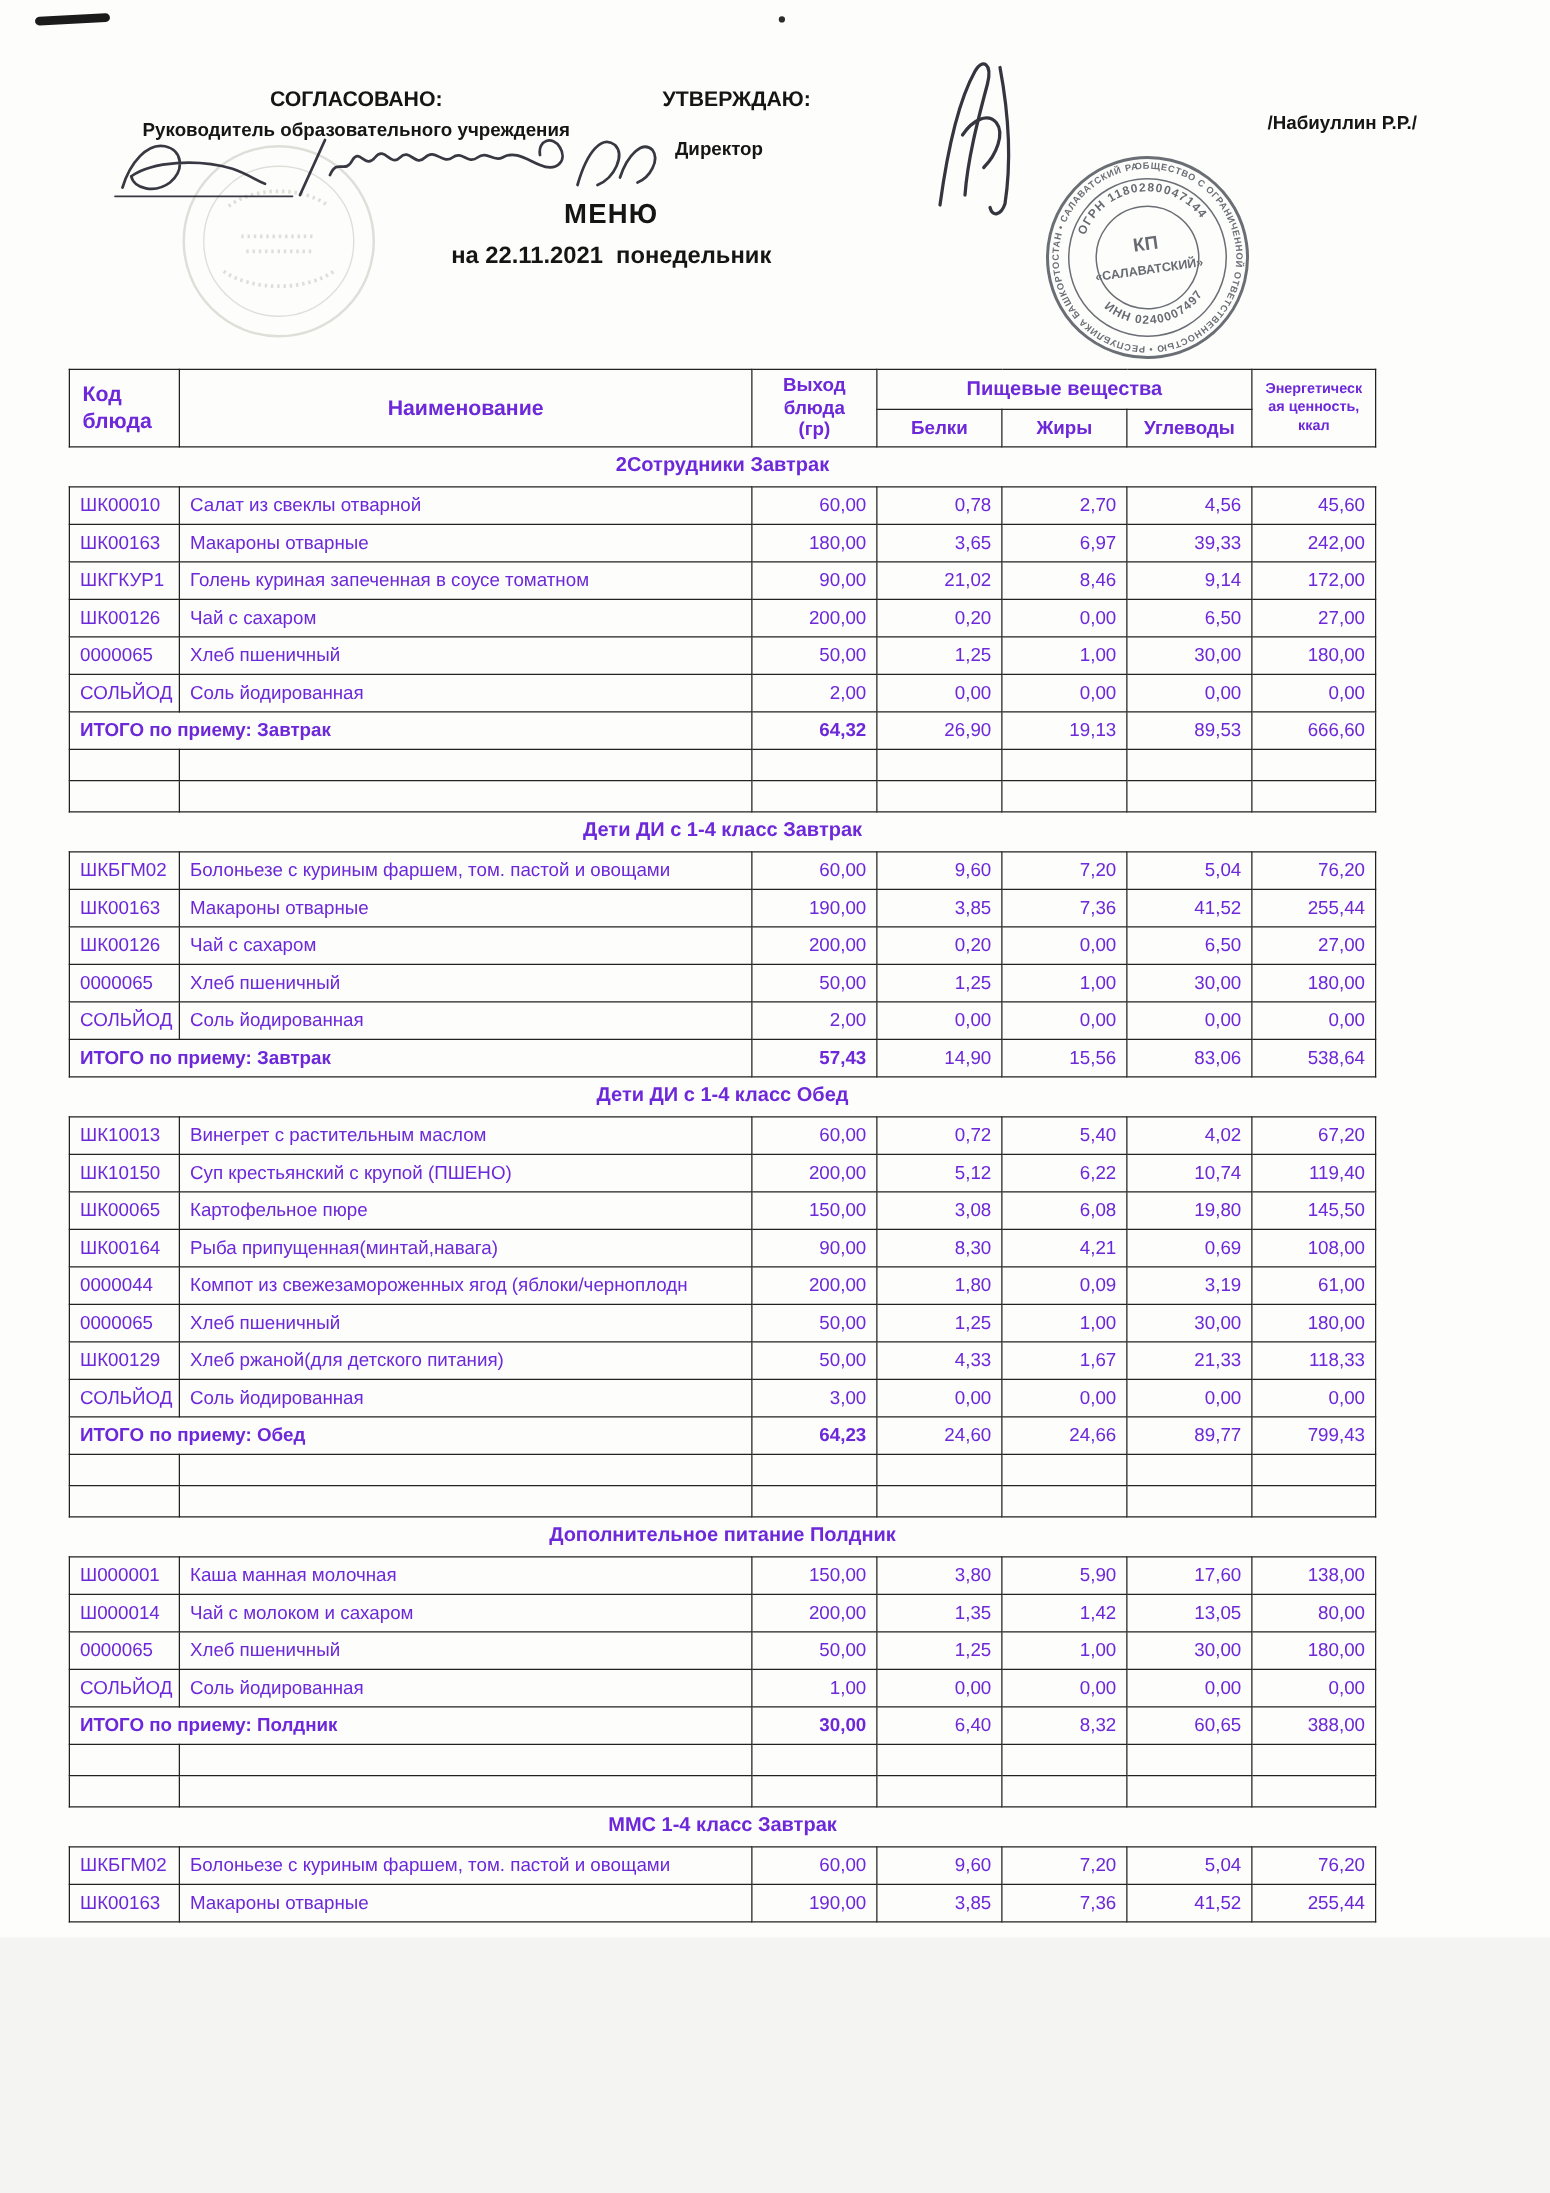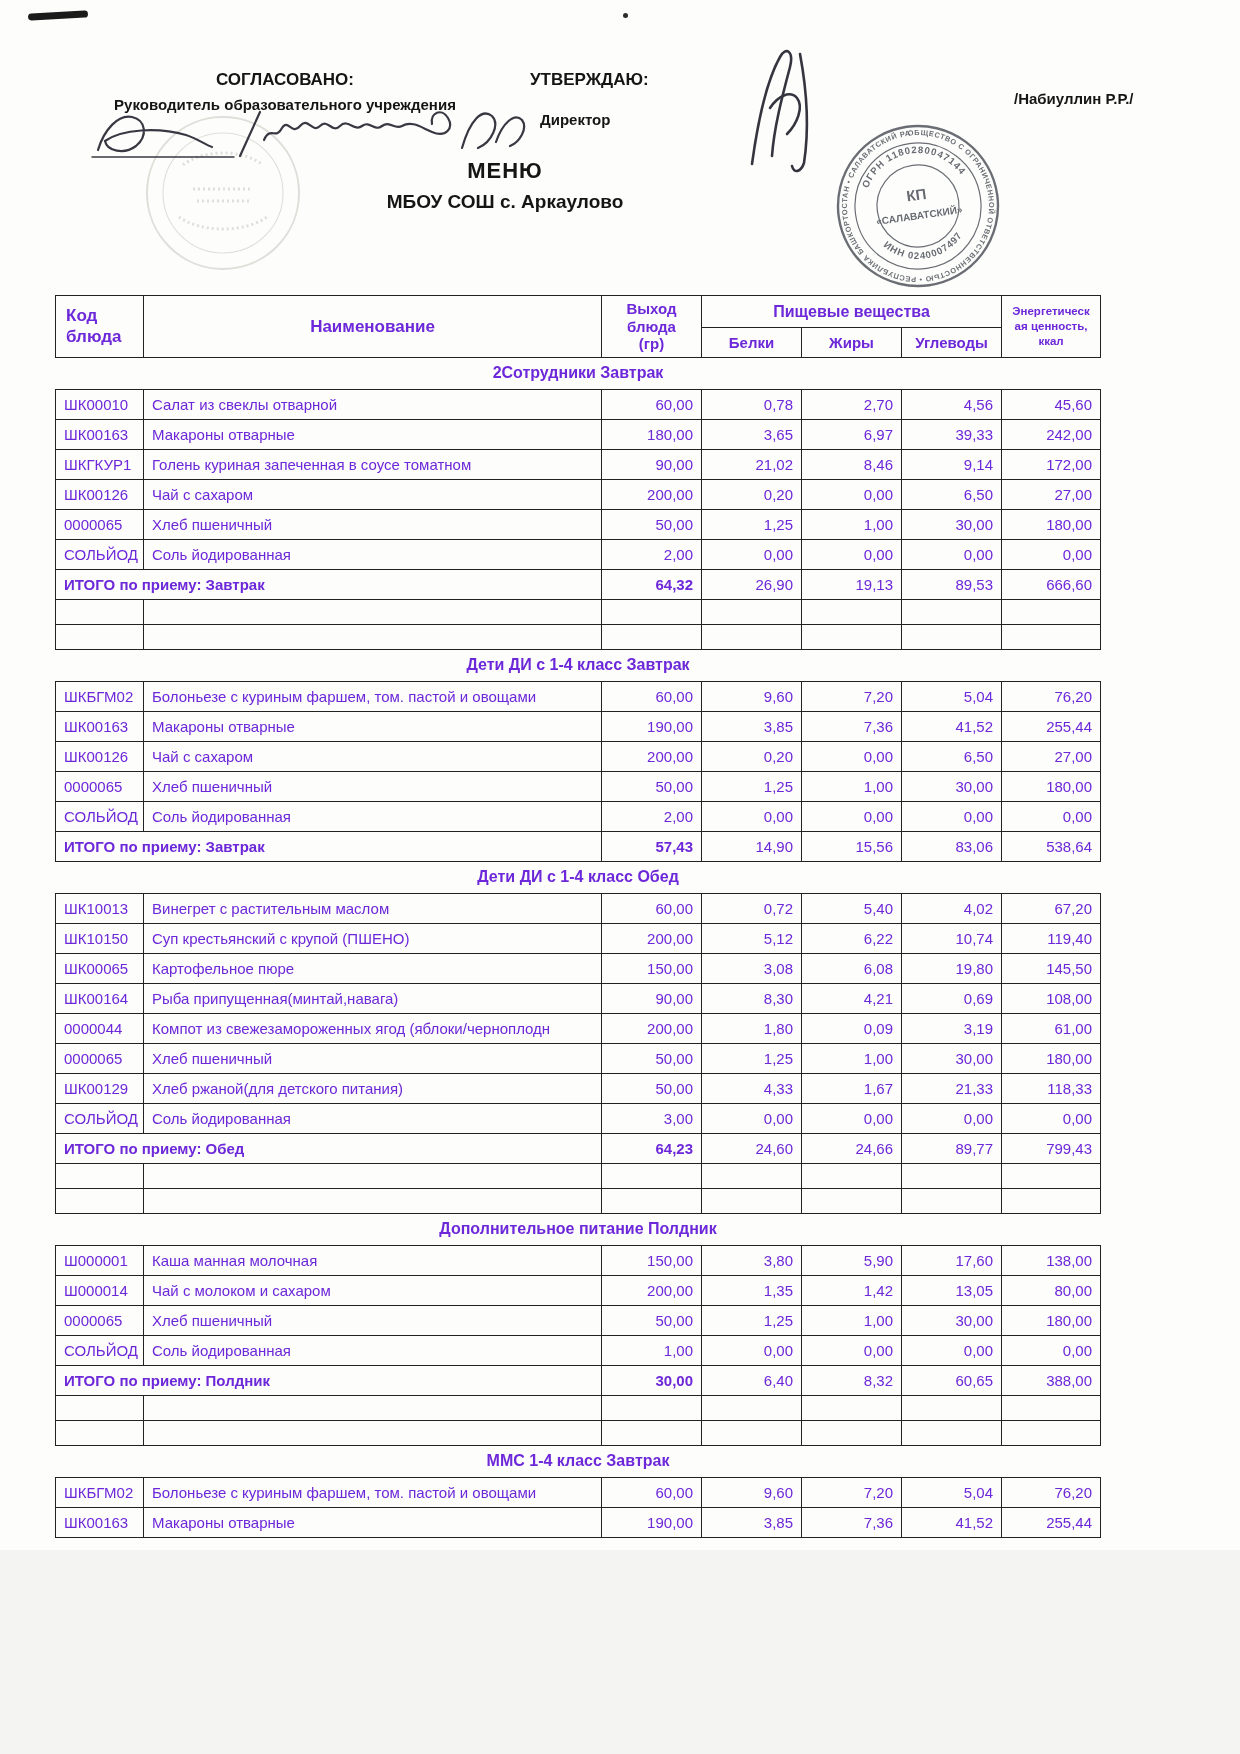--- a/index.html
+++ b/index.html
@@ -18,21 +18,21 @@
     position:absolute; left:623px; top:13px; width:5px; height:5px;
     background:#2c2c2c; border-radius:50%;
   }
   
   .agreed-block { position:absolute; left:80px; top:70px; width:410px; text-align:center; }
   .h-label { font-size:17px; font-weight:700; }
   .h-role  { font-size:15px; font-weight:700; margin-top:6px; }
   .approve-label { position:absolute; left:530px; top:70px; font-size:17px; font-weight:700; }
   .approve-role  { position:absolute; left:540px; top:111px; font-size:15px; font-weight:700; }
   .approver-name { position:absolute; left:1014px; top:90px; font-size:15px; font-weight:700; }
-  .title-block { position:absolute; left:300px; top:158px; width:410px; text-align:center; }
+  .title-block { position:absolute; left:284px; top:158px; width:410px; text-align:center; }
   .doc-title  { font-size:22px; font-weight:700; letter-spacing:1px; }
   .doc-date   { font-size:19px; font-weight:700; margin-top:10px; white-space:pre; }
   .doc-school { font-size:19px; font-weight:700; margin-top:7px; }
   
   .ink-layer { position:absolute; left:0; top:0; pointer-events:none; }
   .stamp-svg { position:absolute; left:830px; top:118px; pointer-events:none; }
   .faint-stamp-svg { position:absolute; left:138px; top:108px; pointer-events:none; }
   
   table.menu {
     position:absolute; left:55px; top:295px; width:1045px;
@@ -72,21 +72,21 @@
     <div class="h-label">СОГЛАСОВАНО:</div>
     <div class="h-role">Руководитель образовательного учреждения</div>
   </div>
 
   <div class="approve-label">УТВЕРЖДАЮ:</div>
   <div class="approve-role">Директор</div>
   <div class="approver-name">/Набиуллин Р.Р./</div>
 
   <div class="title-block">
     <div class="doc-title">МЕНЮ</div>
-    <div class="doc-school">МБОУ СОШ с. Аркаулово</div>
+    <div class="doc-date">на 22.11.2021  понедельник</div>
   </div>
 
   <svg class="faint-stamp-svg" width="170" height="170" viewBox="-85 -85 170 170">
     <g stroke="#c7c7bf" fill="none" opacity="0.55">
       <circle r="76" stroke-width="2"></circle>
       <circle r="60" stroke-width="1.1"></circle>
       <path d="M-40,-28 C-20,-44 20,-44 40,-28" stroke-width="3" stroke-dasharray="2 3"></path>
       <path d="M-44,24 C-22,40 22,40 44,24" stroke-width="3" stroke-dasharray="2 3"></path>
       <path d="M-30,-4 L30,-4 M-26,8 L26,8" stroke-width="3" stroke-dasharray="2 3"></path>
     </g>

